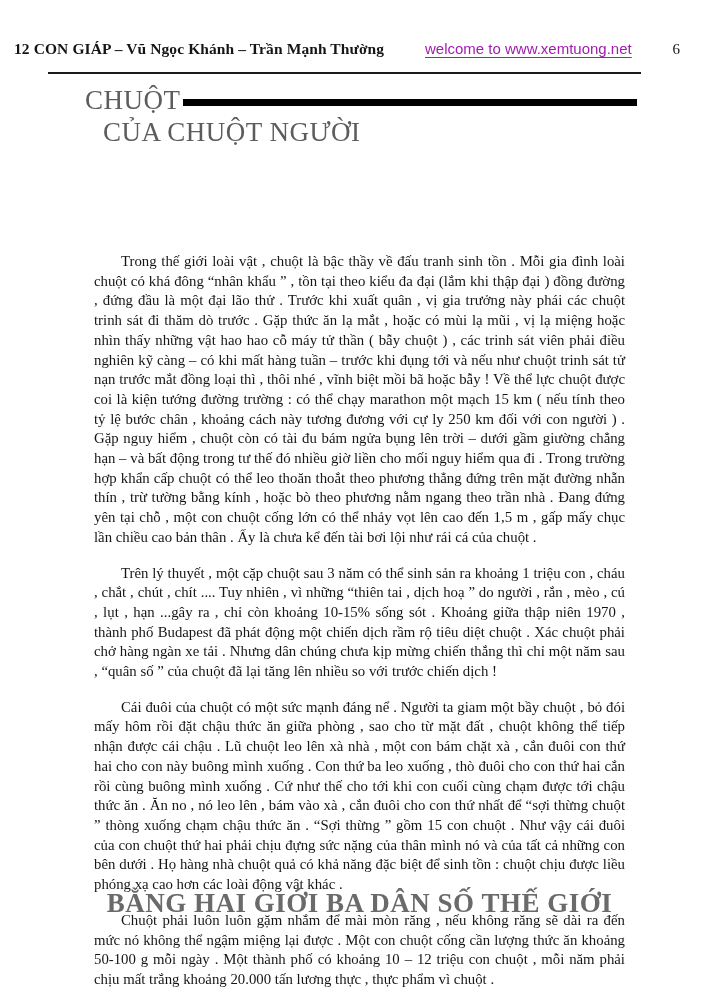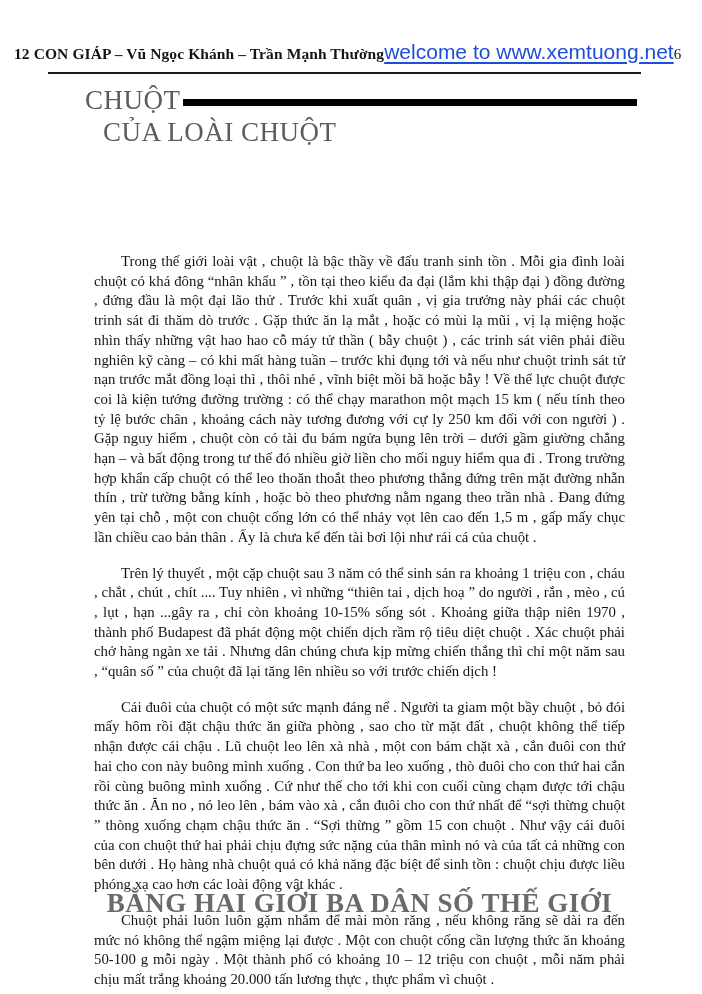--- a/index.html
+++ b/index.html
@@ -28,22 +28,22 @@
     justify-content: space-between;
     white-space: nowrap;
   }
   .header-left {
     font-weight: bold;
     font-size: 15.5px;
     letter-spacing: 0.1px;
   }
   .header-link {
     font-family: "Liberation Sans", "DejaVu Sans", sans-serif;
-    font-size: 21px;
-    color: #1d4ed8;
+    font-size: 15px;
+    color: #a21caf;
     text-decoration: underline;
     text-underline-offset: 3px;
     cursor: pointer;
   }
   .header-pagenum {
     font-size: 15px;
     padding-right: 6px;
   }
   .header-rule {
     position: absolute;
@@ -117,21 +117,21 @@
     <span class="header-pagenum">6</span>
   </div>
 
   <div class="header-rule"></div>
 
   <div class="title-block">
     <div class="title-row1">
       <span>CHUỘT</span>
       <span class="title-bar"></span>
     </div>
-    <div class="title-line3">CỦA LOÀI CHUỘT</div>
+    <div class="title-line3">CỦA CHUỘT NGƯỜI</div>
   </div>
 
   <div class="body-text">
     <p>Trong thế giới loài vật , chuột là bậc thầy về đấu tranh sinh tồn . Mỗi gia đình loài chuột có khá đông “nhân khẩu ” , tồn tại theo kiểu đa đại (lắm khi thập đại ) đồng đường , đứng đầu là một đại lão thử . Trước khi xuất quân , vị gia trưởng này phái các chuột trinh sát đi thăm dò trước . Gặp thức ăn lạ mắt , hoặc có mùi lạ mũi , vị lạ miệng hoặc nhìn thấy những vật hao hao cỗ máy tử thần ( bẫy chuột ) , các trinh sát viên phải điều nghiên kỹ càng – có khi mất hàng tuần – trước khi đụng tới và nếu như chuột trinh sát tử nạn trước mắt đồng loại thì , thôi nhé , vĩnh biệt mồi bã hoặc bẫy ! Về thể lực chuột được coi là kiện tướng đường trường : có thể chạy marathon một mạch 15 km ( nếu tính theo tỷ lệ bước chân , khoảng cách này tương đương với cự ly 250 km đối với con người ) . Gặp nguy hiểm , chuột còn có tài đu bám ngửa bụng lên trời – dưới gầm giường chẳng hạn – và bất động trong tư thế đó nhiều giờ liền cho mối nguy hiểm qua đi . Trong trường hợp khẩn cấp chuột có thể leo thoăn thoắt theo phương thẳng đứng trên mặt đường nhẵn thín , trừ tường bằng kính , hoặc bò theo phương nằm ngang theo trần nhà . Đang đứng yên tại chỗ , một con chuột cống lớn có thể nhảy vọt lên cao đến 1,5 m , gấp mấy chục lần chiều cao bản thân . Ấy là chưa kể đến tài bơi lội như rái cá của chuột .</p>
     <p>Trên lý thuyết , một cặp chuột sau 3  năm có thể sinh sản ra khoảng 1 triệu con , cháu , chắt , chút , chít .... Tuy nhiên , vì những “thiên tai , dịch hoạ ” do người , rắn , mèo , cú , lụt , hạn ...gây ra , chỉ còn khoảng 10-15% sống sót . Khoảng giữa thập niên 1970 , thành phố Budapest đã phát động một chiến dịch rầm rộ tiêu diệt chuột . Xác chuột phải chở hàng ngàn xe tải . Nhưng dân chúng chưa kịp mừng chiến thắng thì chỉ một năm sau , “quân số ” của chuột đã lại tăng lên nhiều so với trước chiến dịch !</p>
     <p>Cái đuôi của chuột có một sức mạnh đáng nể . Người ta giam một bầy chuột , bỏ đói mấy hôm rồi đặt chậu thức ăn giữa phòng , sao cho từ mặt đất , chuột không thể tiếp nhận được cái chậu . Lũ chuột leo lên xà nhà , một con bám chặt xà , cắn đuôi con thứ hai cho con này buông mình xuống . Con thứ ba leo xuống , thò đuôi cho con thứ hai cắn rồi cùng buông mình xuống . Cứ như thế cho tới khi con cuối cùng chạm được tới chậu thức ăn . Ăn no , nó leo lên , bám vào xà , cắn đuôi cho con thứ nhất để “sợi thừng chuột ” thòng xuống chạm chậu thức ăn . “Sợi thừng ” gồm 15 con chuột . Như vậy cái đuôi của con chuột thứ hai phải chịu đựng sức nặng của thân mình nó và của tất cả những con bên dưới . Họ hàng nhà chuột quả có khả năng đặc biệt để sinh tồn : chuột chịu được liều phóng xạ cao hơn các loài động  vật khác .</p>
     <p>Chuột phải luôn luôn gặm nhắm để mài mòn răng , nếu không răng sẽ dài ra đến mức nó không thể ngậm miệng lại được . Một con chuột cống cần lượng thức ăn khoảng 50-100 g mỗi ngày . Một thành phố có khoảng 10 – 12 triệu con chuột , mỗi năm phải chịu mất trắng khoảng 20.000 tấn lương thực , thực phẩm vì chuột .</p>
   </div>
 
   <div class="footer-heading">BẰNG HAI GIỚI BA DÂN SỐ THẾ GIỚI</div>

